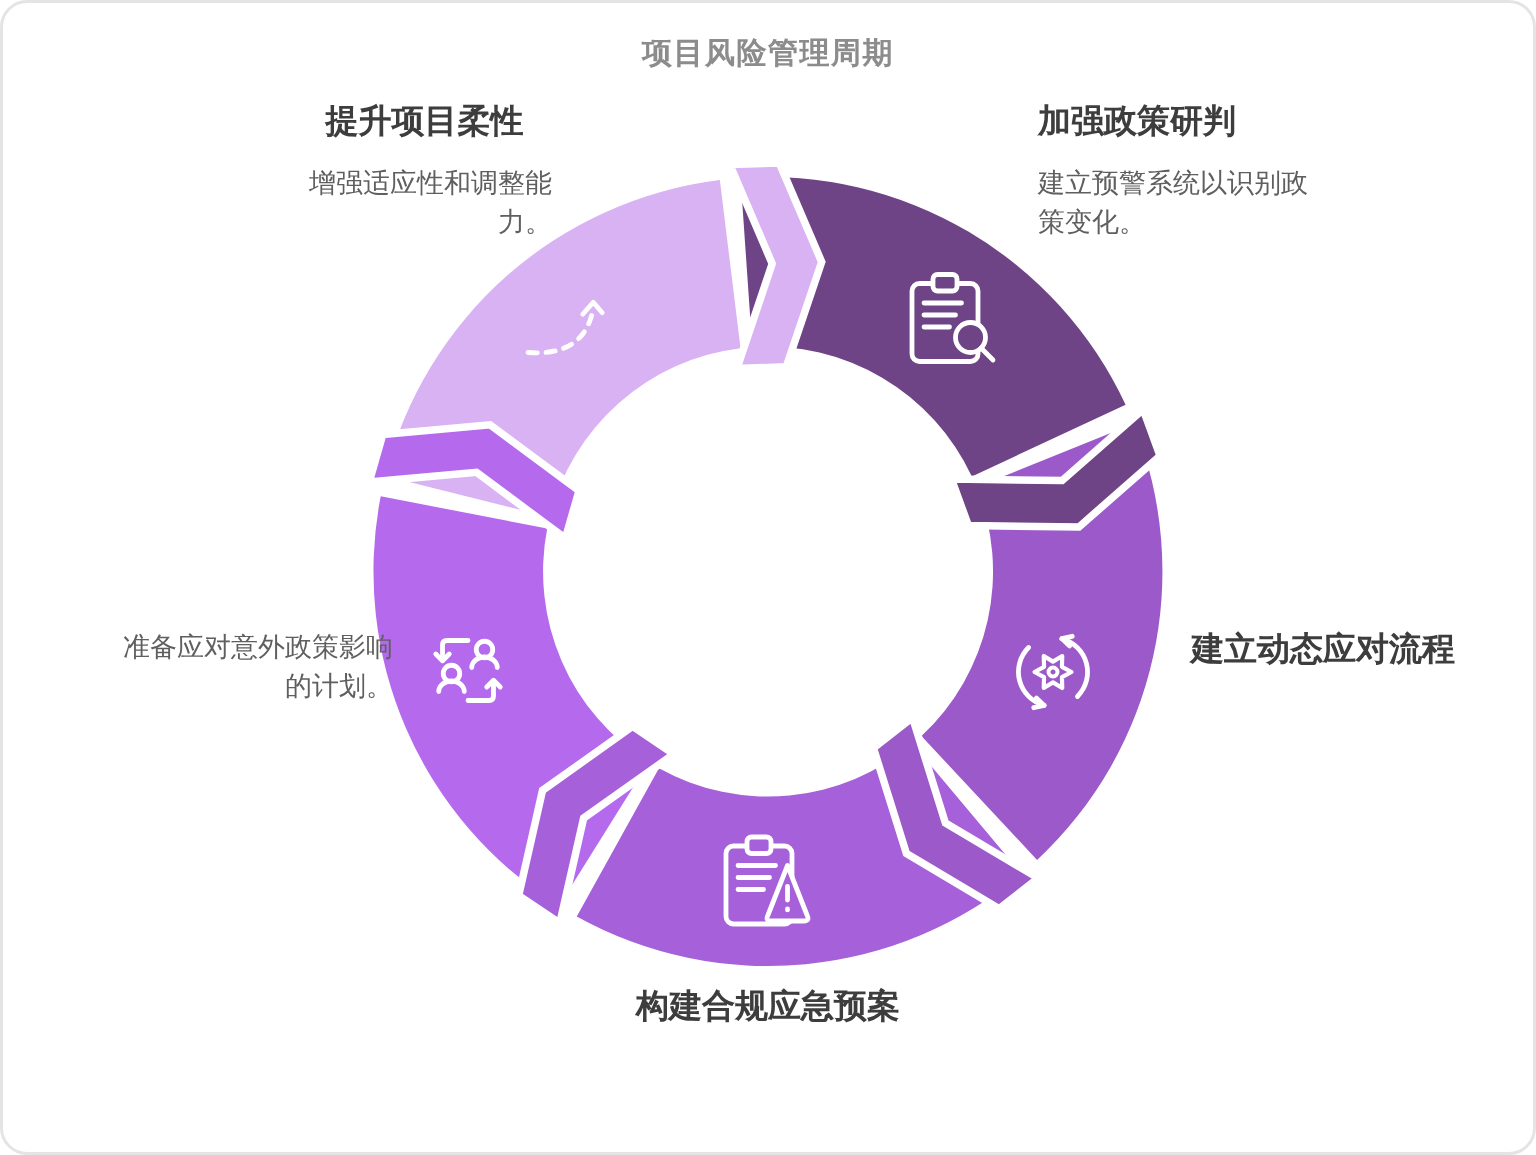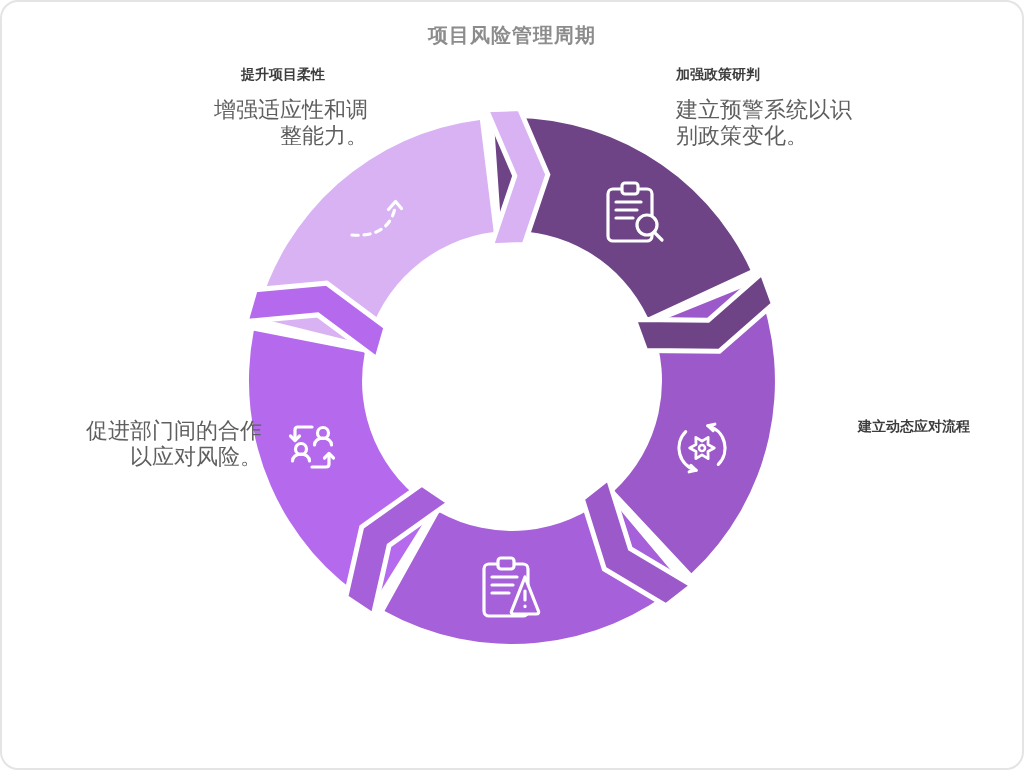--- a/index.html
+++ b/index.html
@@ -14,31 +14,31 @@
     border-radius:18px;pointer-events:none;
   }
   .title{
     position:absolute;top:22px;left:0;width:100%;text-align:center;
     font-size:20px;font-weight:600;letter-spacing:1px;
     color:var(--title_color,#8c8c8c);
   }
   .ring{position:absolute;left:0;top:0}
   .label{position:absolute;width:190px}
   .label h3{
-    margin:0 0 13px;font-size:14px;font-weight:700;white-space:nowrap;
+    margin:0 0 13px;font-size:22px;font-weight:700;white-space:nowrap;
     color:var(--heading_color,#3d3d3d);
     font-family:Liberation Serif, serif;
   }
   .label p{
-    margin:0;font-size:22px;line-height:26px;
+    margin:0;font-size:18px;line-height:26px;
     color:var(--body_color,#5f5f5f);
   }
   .pos-top-left{left:198px;top:66px;width:170px;text-align:right}
   .pos-top-left h3{text-align:center}
-  .pos-top-right{left:676px;top:66px;text-align:left}
+  .pos-top-right{left:692px;top:66px;text-align:left}
   .pos-right{left:780px;top:418px;text-align:right}
   .pos-bottom{left:417px;top:656px;text-align:center}
   .pos-left{left:72px;top:418px;text-align:right}
   .pos-left h3{text-align:center}
 </style>
 </head>
 <body>
 
 <div class="card"></div>
 
@@ -110,17 +110,18 @@
 <div class="label pos-top-right">
   <h3>加强政策研判</h3>
   <p>建立预警系统以识别政策变化。</p>
 </div>
 
 <div class="label pos-right">
   <h3>建立动态应对流程</h3>
 </div>
 
 <div class="label pos-bottom">
+  <h3>构建合规应急预案</h3>
 </div>
 
 <div class="label pos-left">
-  <p>促进部门间的合作以应对风险。</p>
+  <p>准备应对意外政策影响的计划。</p>
 </div>
 
 </body></html>

